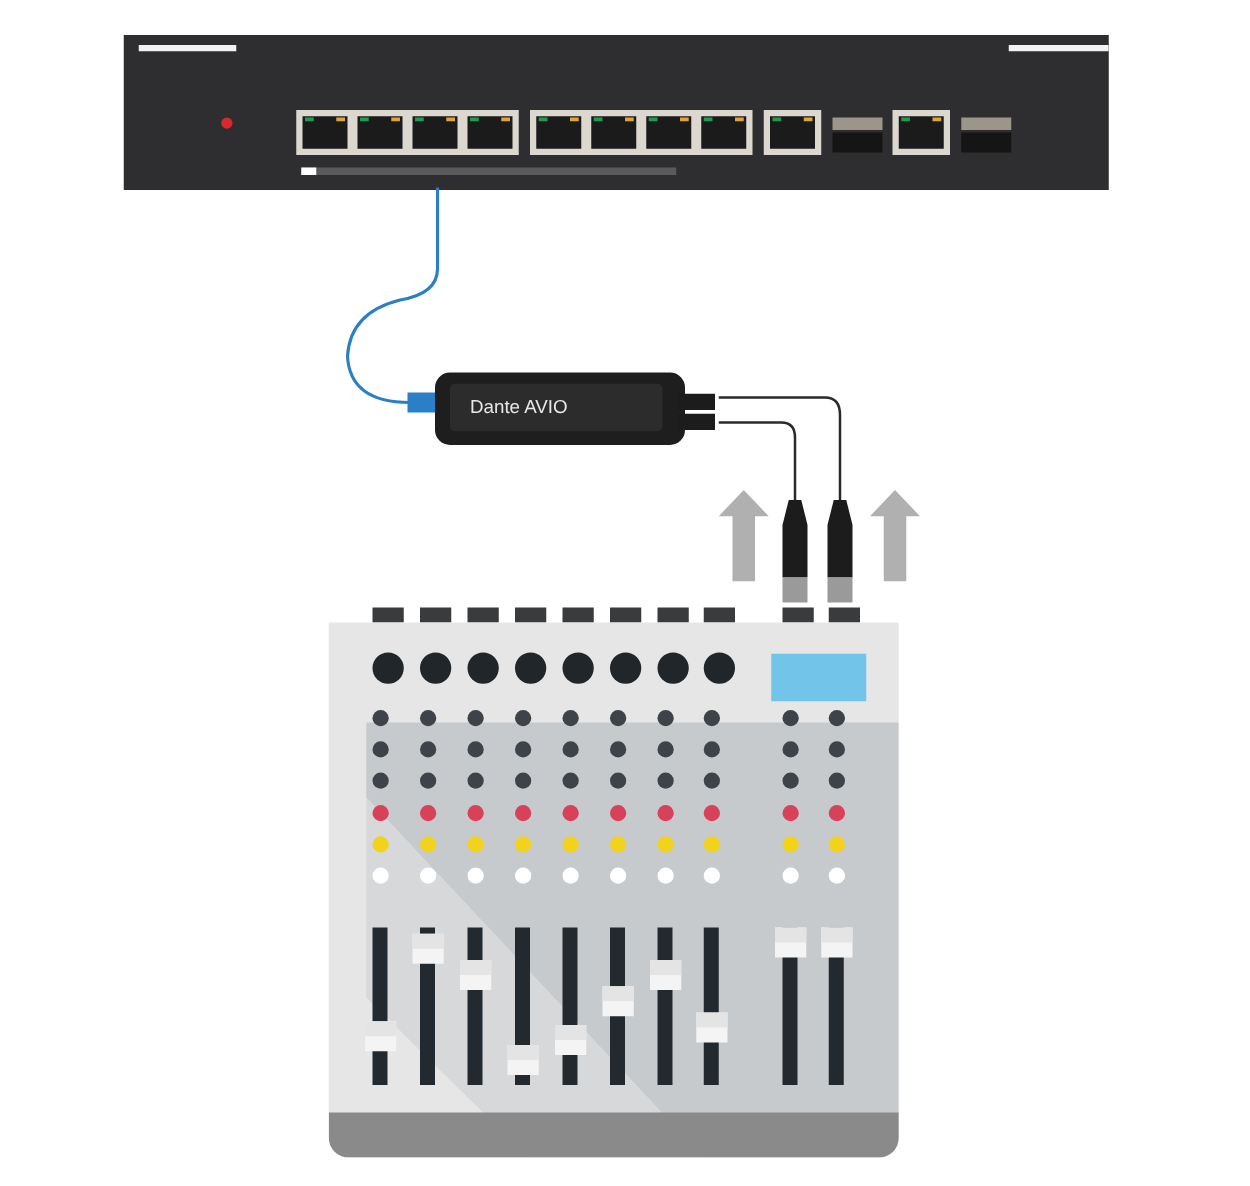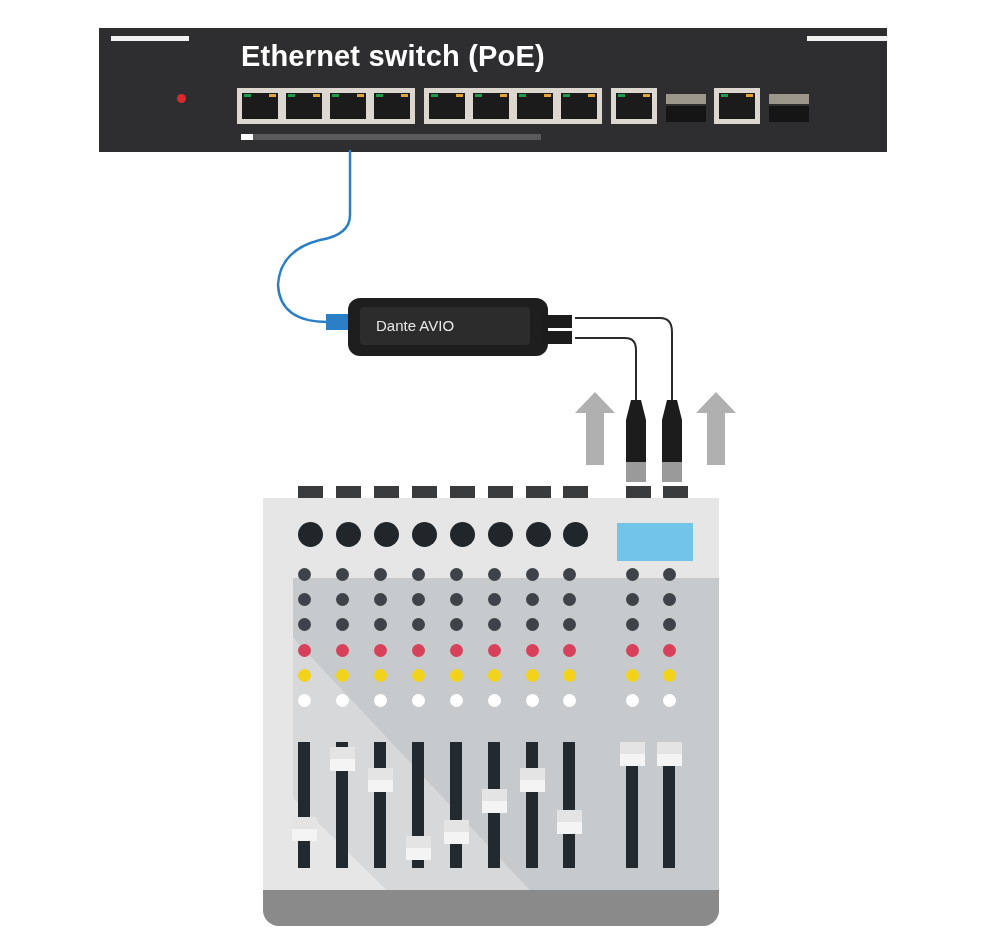--- a/index.html
+++ b/index.html
@@ -34,21 +34,20 @@
   .dot{position:absolute;width:13px;height:13px;border-radius:50%;}
   .fader-track{position:absolute;top:244px;width:12px;height:126px;background:#222a30;}
   .fader-cap{position:absolute;width:25px;height:24px;background:#f4f4f4;border-top:12px solid #e4e4e4;box-sizing:border-box;}
 </style>
 </head>
 <body>
 
 <div id="switch" class="abs">
   <div class="sw-bar" style="left:12px;width:78px"></div>
   <div class="sw-bar" style="right:0;width:80px"></div>
-  <div id="sw-title">Ethernet switch (PoE)</div>
   <div id="power-led"></div>
   <div id="label-strip"></div>
 
   <div class="port-group" style="left:138px;width:178px">
     <div class="port" style="left:5px">
         <i class="led-g"></i>
         <i class="led-o"></i>
       </div>
     <div class="port" style="left:49px">
         <i class="led-g"></i>

